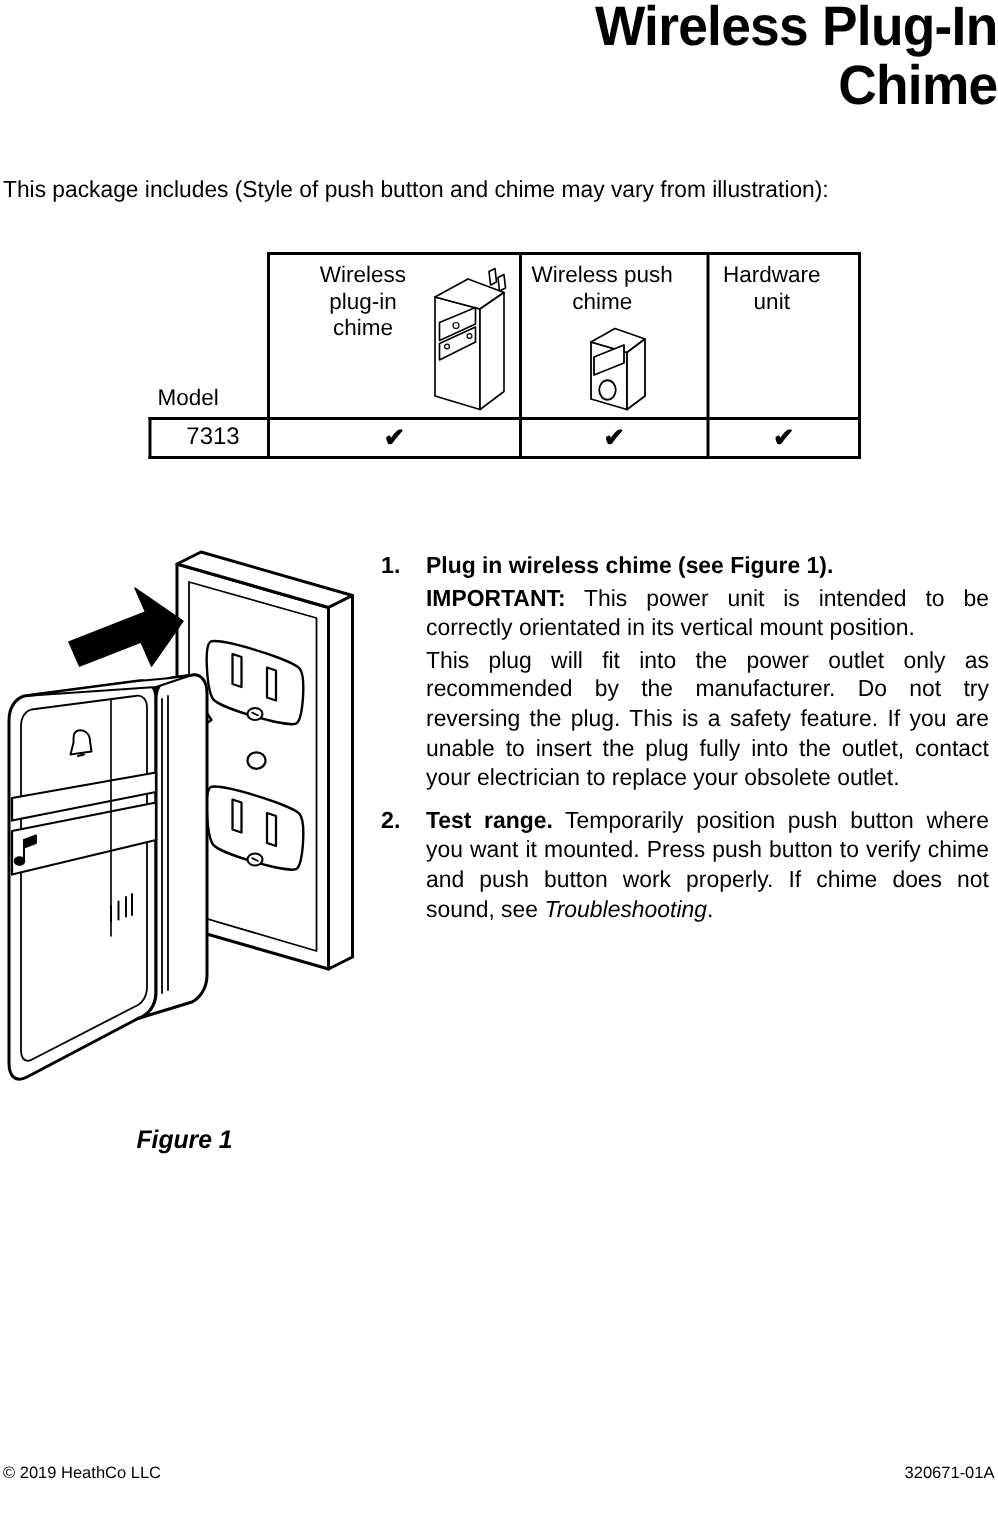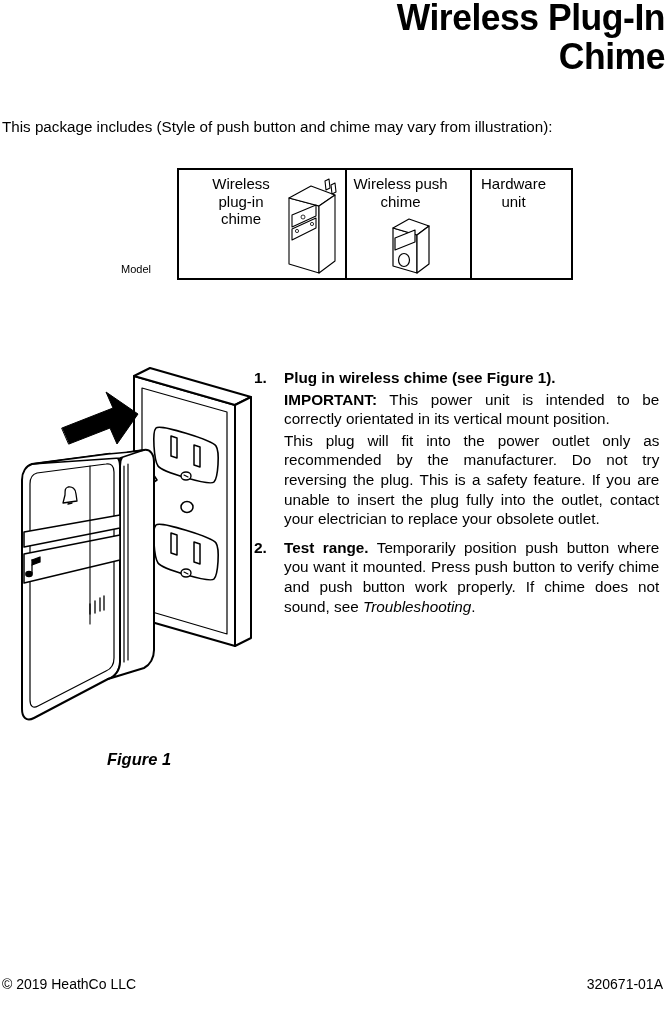--- a/index.html
+++ b/index.html
@@ -83,23 +83,23 @@
     height: 108px;
     position: relative;
   }
   .hdr-row td.model-blank {
     border: none;
     position: relative;
     height: 108px;
   }
   .model-label {
     position: absolute;
-    left: 22px;
+    left: 5px;
     bottom: 4px;
-    font-size: 11px;
+    font-size: 15px;
     text-align: center;
   }
   .hdr-text {
     position: absolute;
     left: 4px; right: 20px; top: 5px;
     line-height: 17.5px;
     font-size: 15px;
   }
   .hdr-text.with-art { left: 16px; right: 58px; }
 
@@ -128,21 +128,21 @@
   .art-push {
     position: absolute;
     left: 50%; top: 44px;
     margin-left: -22px;
     width: 48px; height: 62px;
   }
 
   
   #figure-1 {
     position: absolute;
-    left: 16px; top: 362px;
+    left: 0px; top: 362px;
     width: 246px;
     height: 420px;
   }
   #figure-art {
     position: absolute;
     left: 0; top: 0;
     width: 246px;
     height: 390px;
   }
   #figure-caption {
@@ -189,21 +189,21 @@
   .step p + p { margin-top: 2px; }
   .b { font-weight: bold; }
   .i { font-style: italic; }
 
   
   #footer {
     position: absolute;
     left: 0; top: 976px;
     width: 665px;
     height: 22px;
-    font-size: 14px;
+    font-size: 11px;
   }
   #copyright {
     position: absolute;
     left: 2px; top: 0;
   }
   #doc-number {
     position: absolute;
     right: 2px; top: 0;
   }
 </style>
@@ -271,20 +271,26 @@
 
       <td class="col-hw cell-box">
         <div class="hdr-text">
           <div>Hardware</div>
           <div>unit</div>
         </div>
       </td>
 
     </tr>
 
+    <tr class="data-row">
+      <td class="col-model model-num">7313</td>
+      <td class="col-chime check">✔</td>
+      <td class="col-push check">✔</td>
+      <td class="col-hw check">✔</td>
+    </tr>
   </tbody>
     </table>
 </div>
 
 <div id="figure-1">
   <svg id="figure-art" viewBox="0 0 246 390">
     <g fill="#ffffff" stroke="#000000" stroke-width="2" stroke-linejoin="round" stroke-linecap="round">
 
       <g>
         <path d="M118 14 L219 43 L219 284 L118 255 Z"></path>

